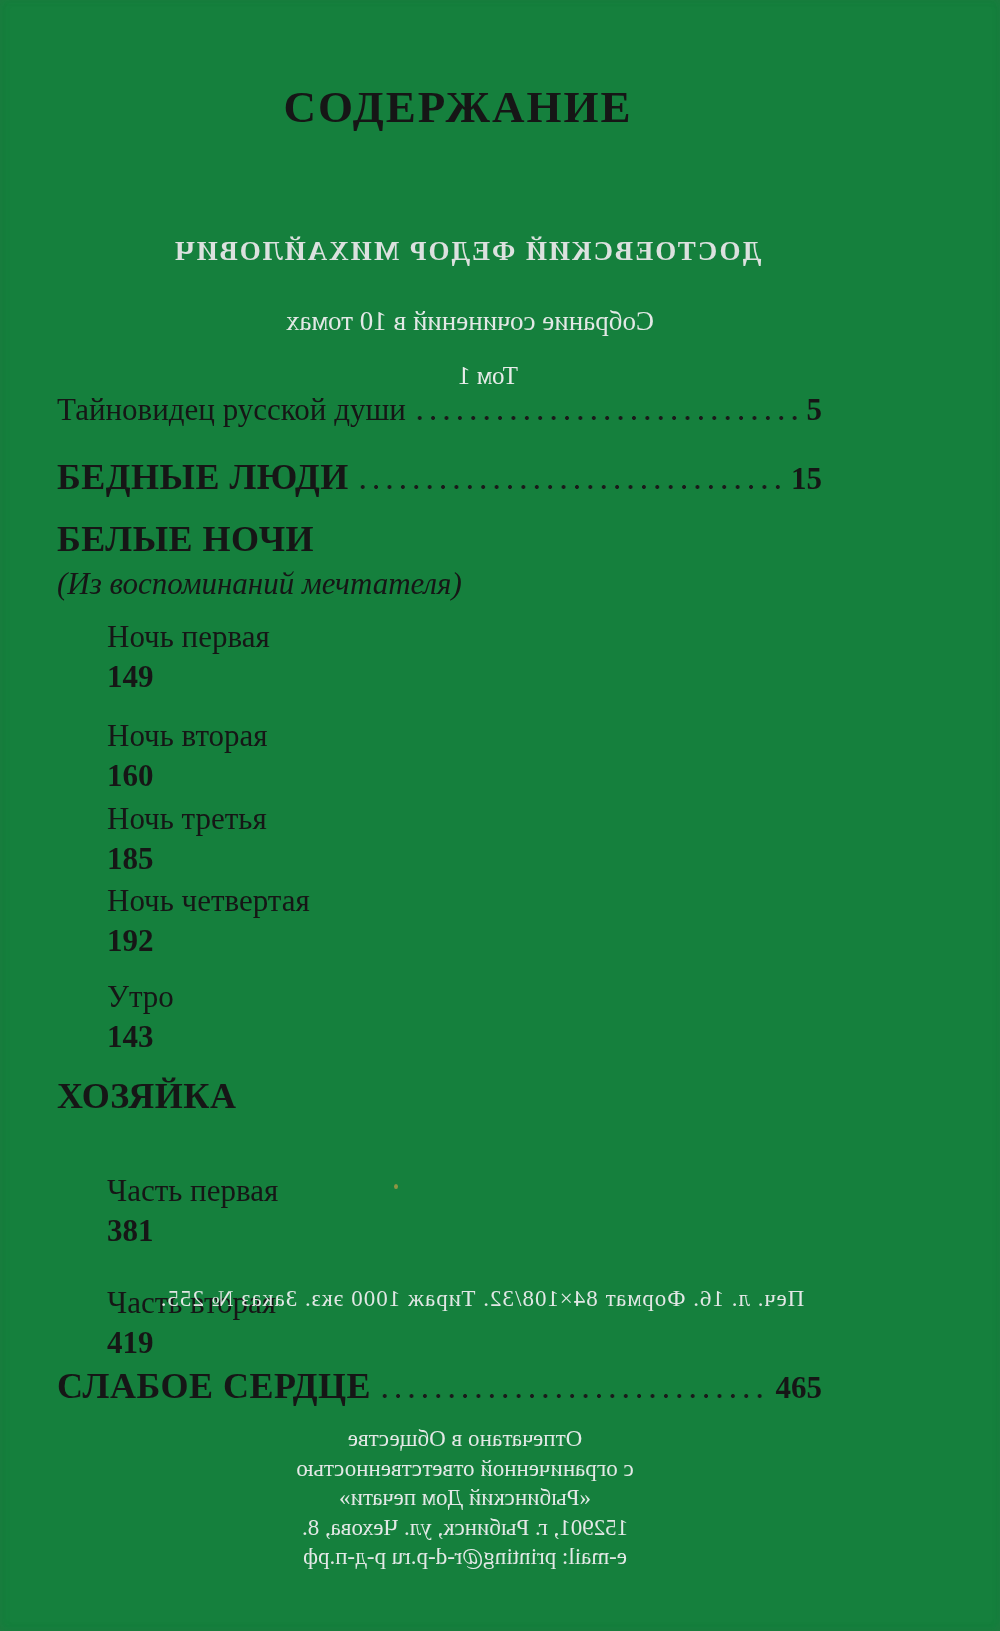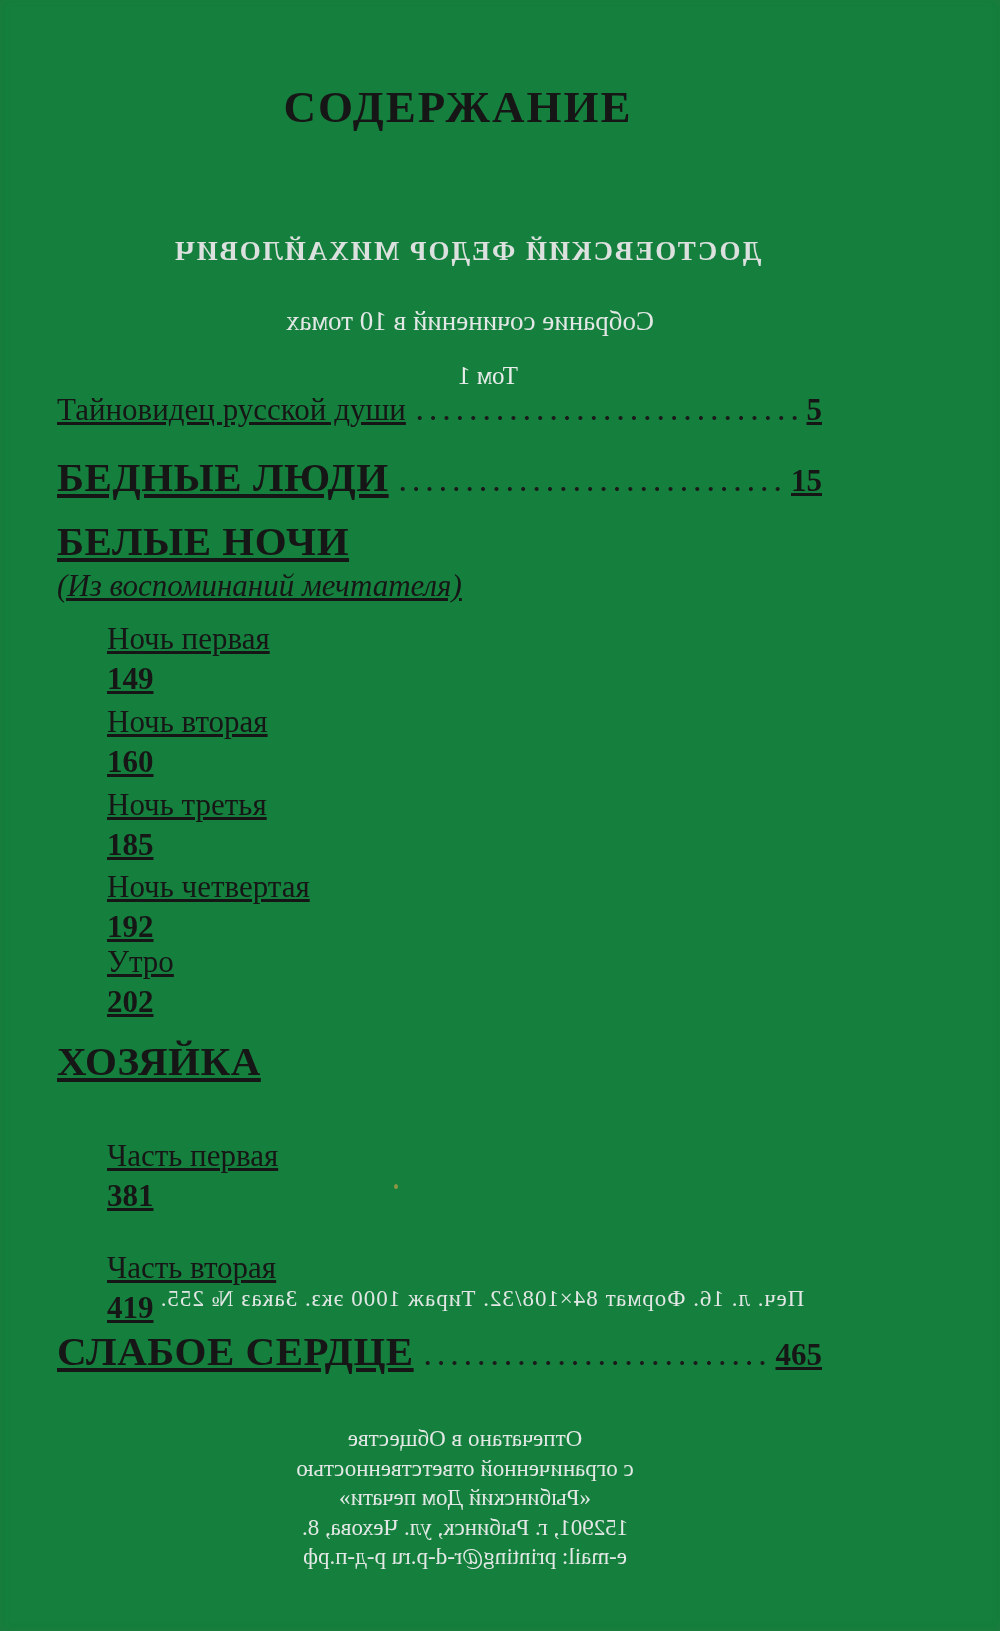--- a/index.html
+++ b/index.html
@@ -29,47 +29,46 @@
     position:absolute;
     top:393px;
     left:57px;
     width:765px;
   }
   .row{
     display:flex;
     align-items:baseline;
     font-size:31px;
     line-height:34px;
-    text-decoration:underline;
   }
   .row .label{white-space:nowrap;}
-  .k-caps .label{font-weight:700;font-size:41px;letter-spacing:.5px;}
+  .k-caps .label{font-weight:700;font-size:36px;letter-spacing:.5px;}
   .k-italic .label{font-style:italic;}
   .k-sub{padding-left:50px;flex-direction:column;}
   .leader{
     flex:1;
     align-self:flex-end;
     height:6px;
     margin:0 9px 6px 7px;
     background-image:radial-gradient(circle closest-side,#1a1a1a 62%,rgba(26,26,26,0) 72%);
     background-size:13.4px 6px;
     background-repeat:repeat-x;
     background-position:left center;
   }
   .pagenum{font-weight:700;white-space:nowrap;}
   
   .toc .row:nth-child(1){margin-top:0;}
   .toc .row:nth-child(2){margin-top:33px;}
   .toc .row:nth-child(3){margin-top:26px;align-items:center;}
   .toc .row:nth-child(4){margin-top:11px;}
   .toc .row:nth-child(5){margin-top:19px;}
-  .toc .row:nth-child(6){margin-top:9px;}
+  .toc .row:nth-child(6){margin-top:25px;}
   .toc .row:nth-child(7){margin-top:9px;}
   .toc .row:nth-child(8){margin-top:8px;justify-content:space-between;}
-  .toc .row:nth-child(9){margin-top:1px;}
+  .toc .row:nth-child(9){margin-top:22px;}
   .toc .row:nth-child(10){margin-top:25px;}
   .toc .row:nth-child(11){margin-top:61px;}
   .toc .row:nth-child(12){margin-top:38px;}
   .toc .row:nth-child(13){margin-top:9px;}
   .toc .row:nth-child(14){margin-top:23px;}
   
   .st-line{
     position:absolute;
     width:1000px;
     text-align:center;
@@ -149,21 +148,21 @@
         <span class="pagenum">185</span>
       </div>
       <div class="row k-sub">
         <span class="label">Ночь четвертая</span>
         <span class="leader"></span>
         <span class="pagenum">192</span>
       </div>
       <div class="row k-sub">
         <span class="label">Утро</span>
         <span class="leader"></span>
-        <span class="pagenum">202</span>
+        <span class="pagenum">143</span>
       </div>
       <div class="row k-caps">
         <span class="label">ХОЗЯЙКА</span>
       </div>
       <div class="row k-sub">
         <span class="label">Часть первая</span>
         <span class="leader"></span>
         <span class="pagenum">381</span>
       </div>
       <div class="row k-sub">

